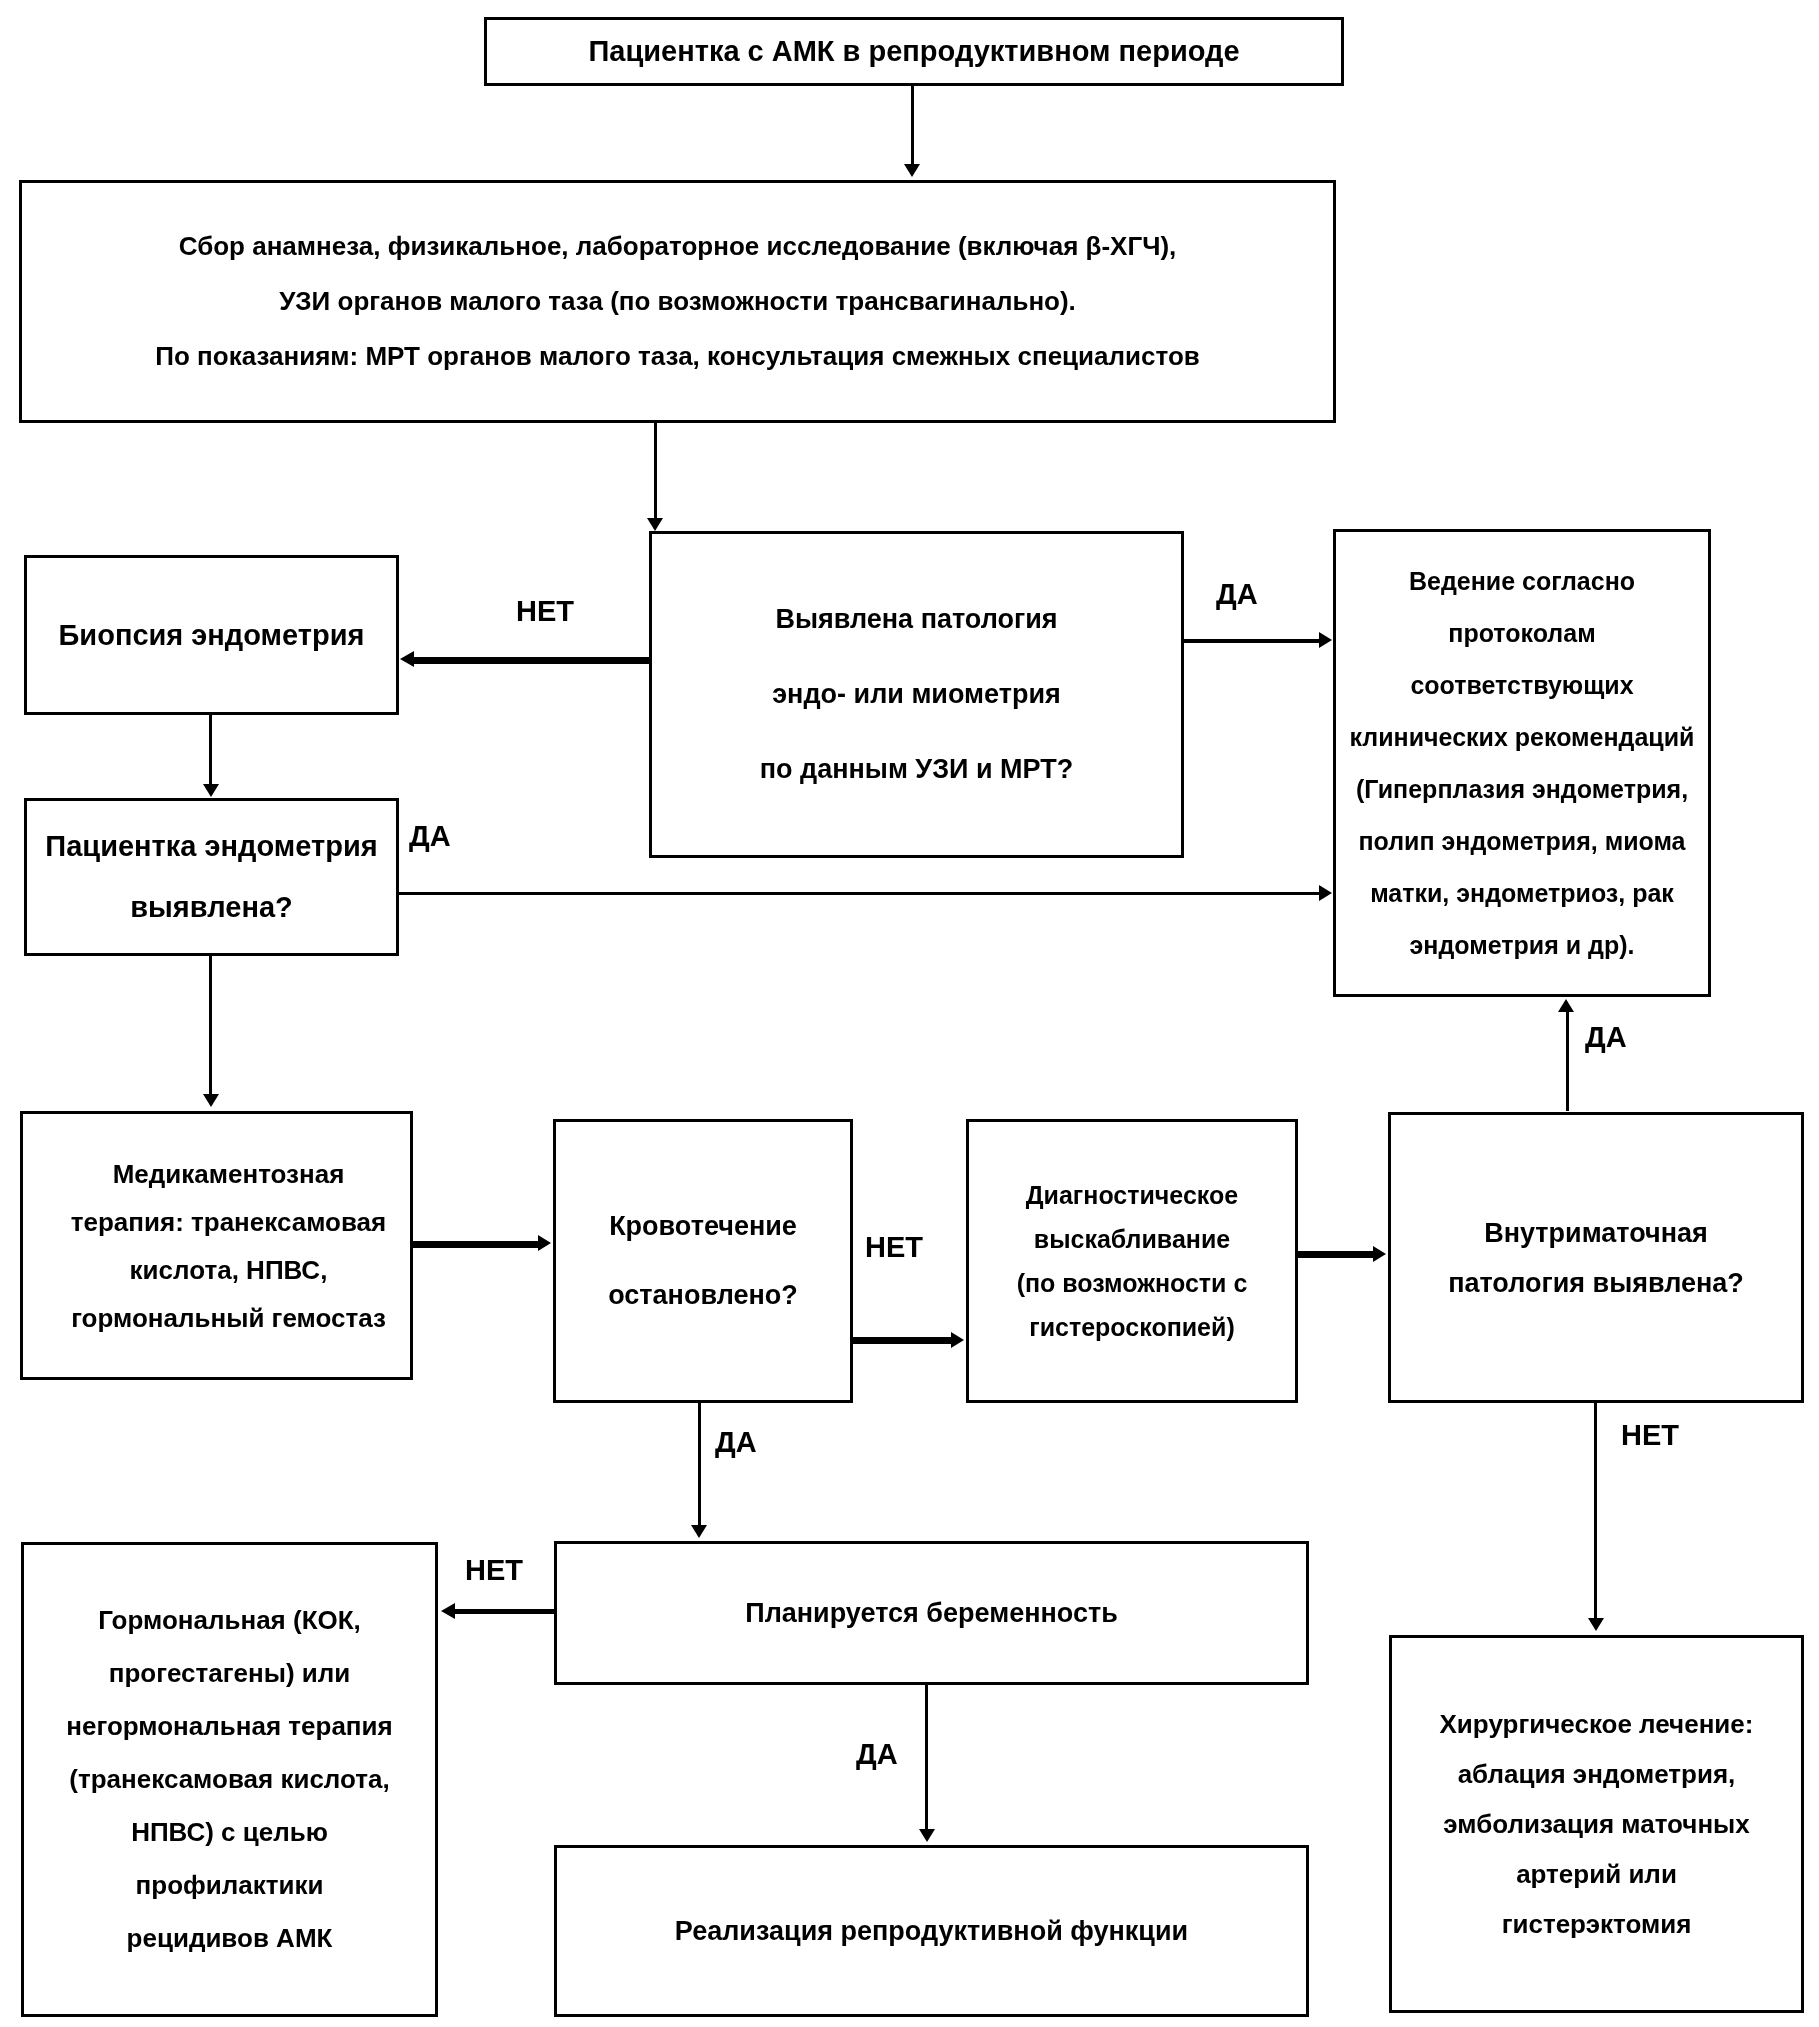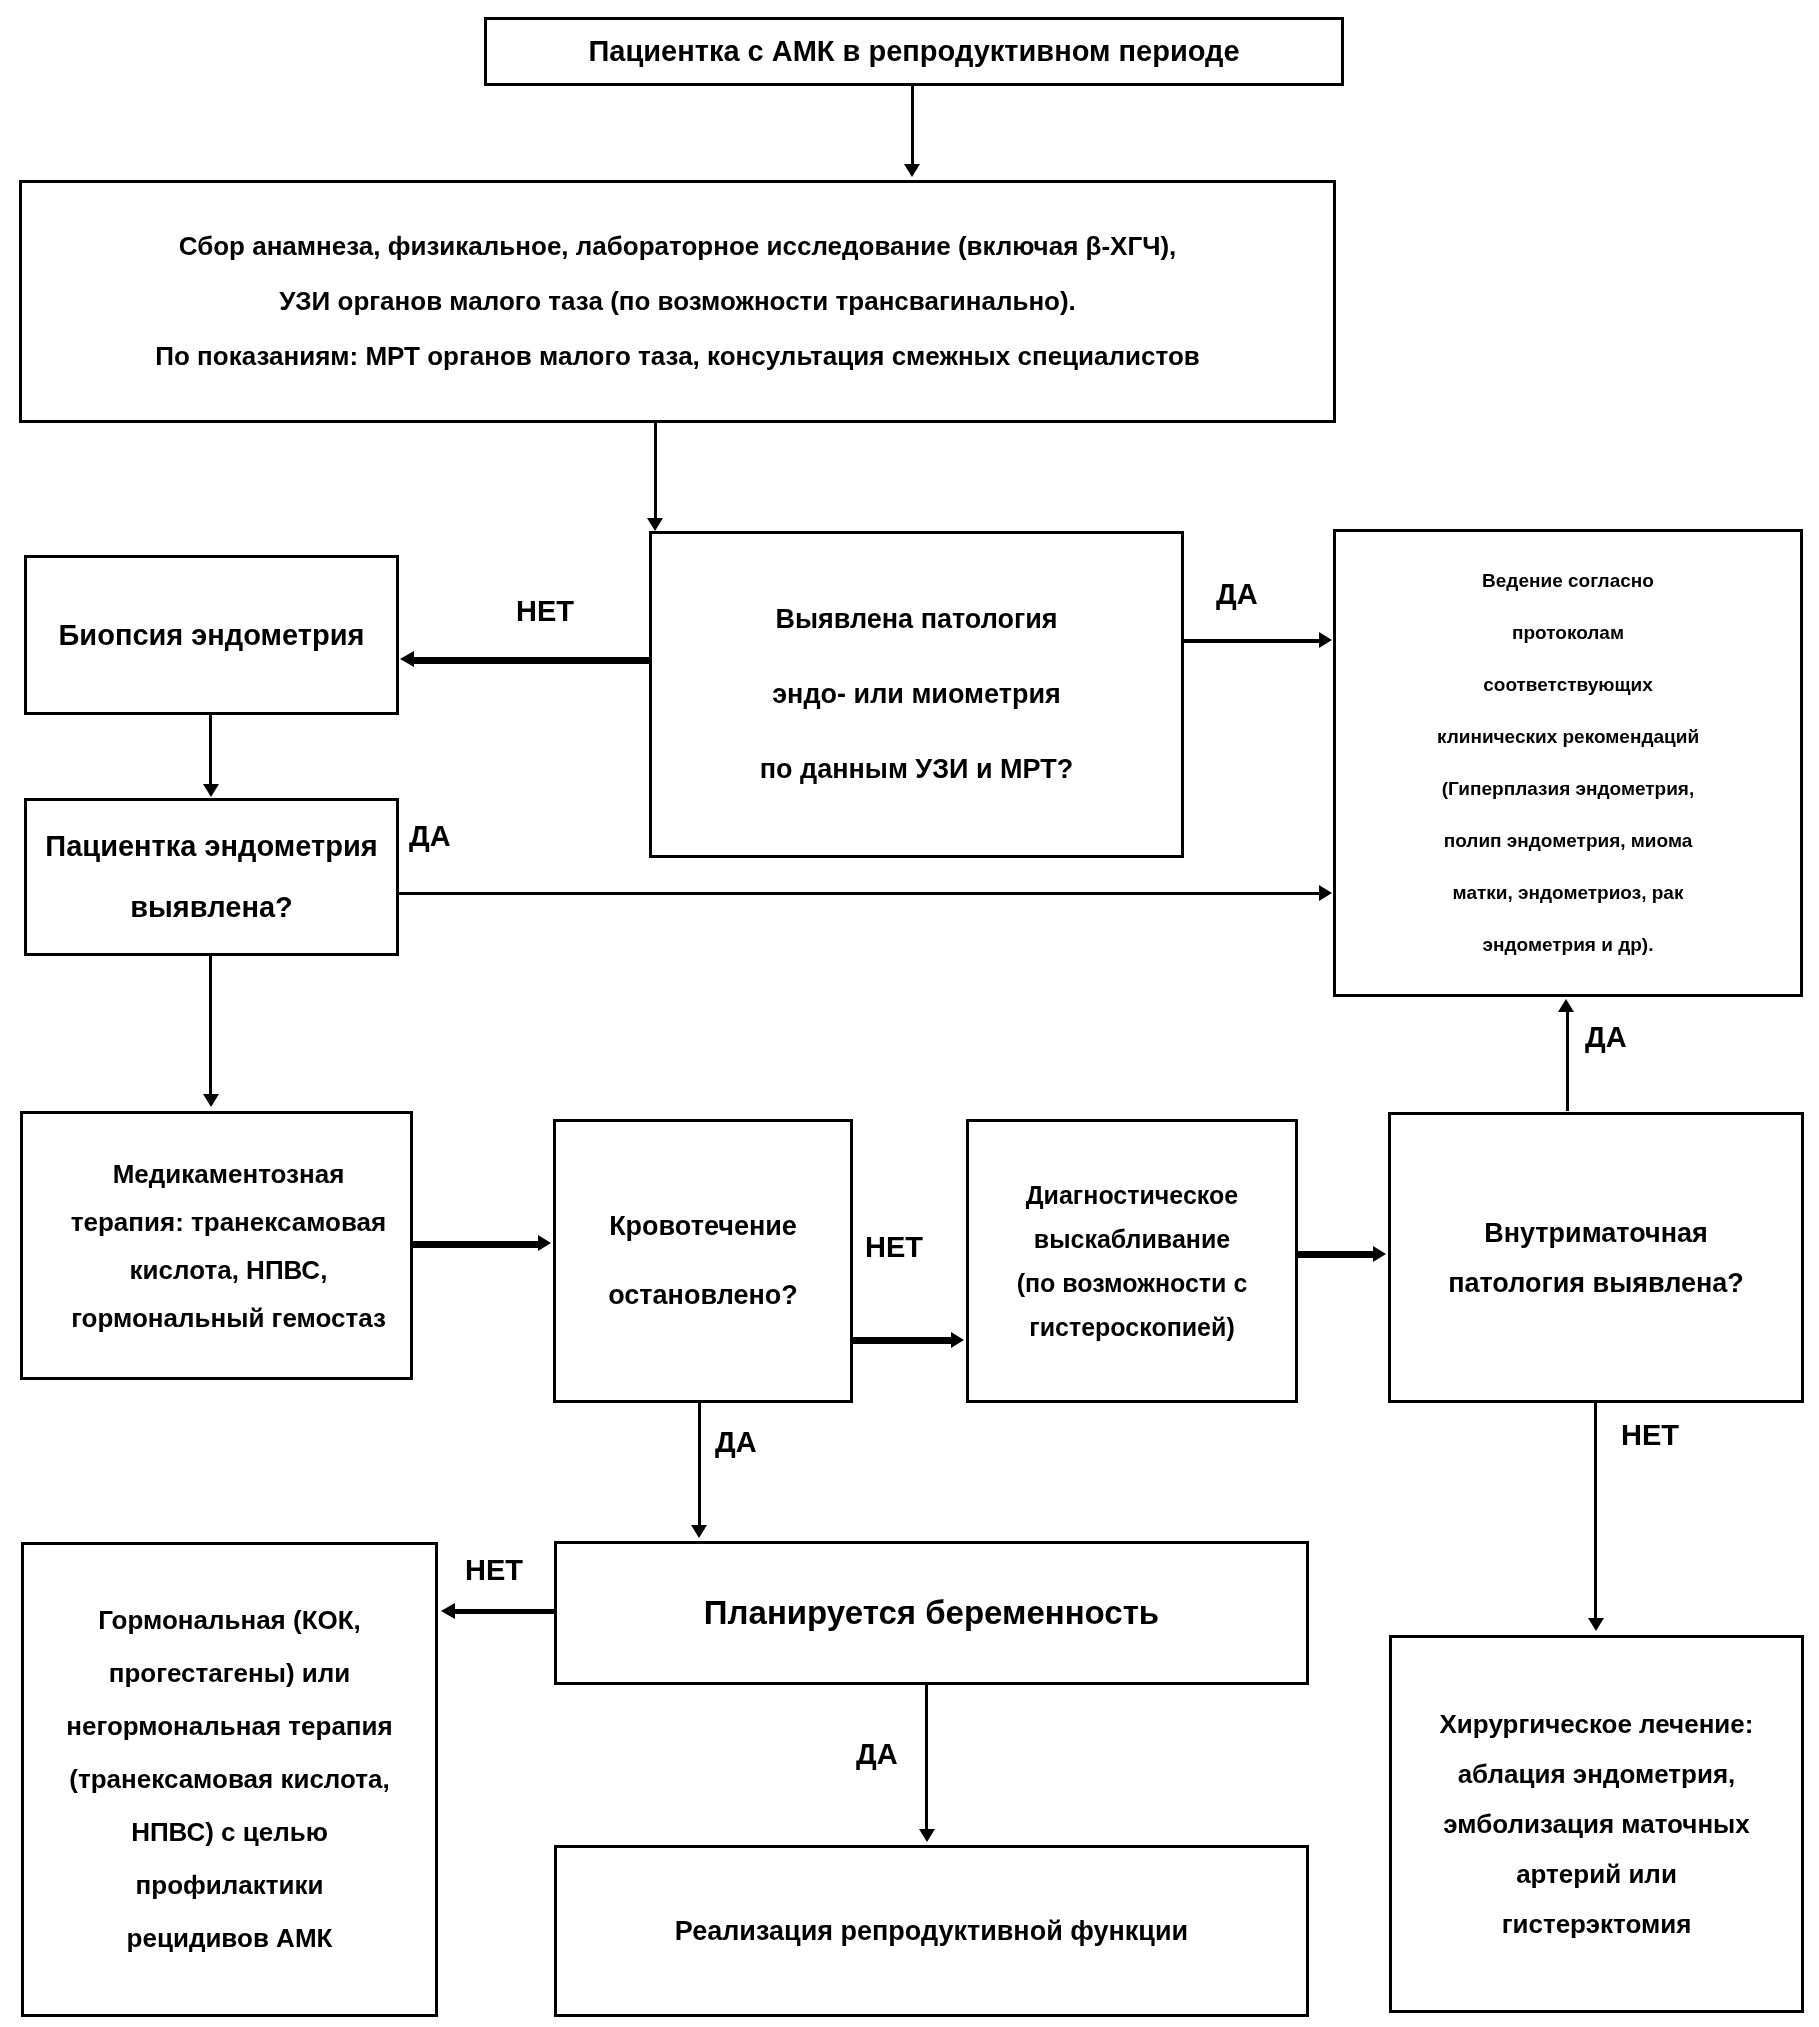--- a/index.html
+++ b/index.html
@@ -52,21 +52,21 @@
 
   <div class="box" style="left:649px;top:531px;width:535px;height:327px;font-size:27px;line-height:75px;">Выявлена патология
 эндо- или миометрия
 по данным УЗИ и МРТ?</div>
 
   <div class="box" style="left:24px;top:555px;width:375px;height:160px;font-size:29px;">Биопсия эндометрия</div>
 
   <div class="box" style="left:24px;top:798px;width:375px;height:158px;font-size:29px;line-height:61px;">Пациентка эндометрия
 выявлена?</div>
 
-  <div class="box" style="left:1333px;top:529px;width:470px;height:468px;font-size:19px;line-height:52px;">Ведение согласно
+  <div class="box" style="left:1333px;top:529px;width:378px;height:468px;font-size:25px;line-height:52px;">Ведение согласно
 протоколам
 соответствующих
 клинических рекомендаций
 (Гиперплазия эндометрия,
 полип эндометрия, миома
 матки, эндометриоз, рак
 эндометрия и др).</div>
 
   <div class="box" style="left:20px;top:1111px;width:393px;height:269px;font-size:26px;line-height:48px;padding-left:24px;">Медикаментозная
 терапия: транексамовая
@@ -77,21 +77,21 @@
 остановлено?</div>
 
   <div class="box" style="left:966px;top:1119px;width:332px;height:284px;font-size:25px;line-height:44px;">Диагностическое
 выскабливание
 (по возможности с
 гистероскопией)</div>
 
   <div class="box" style="left:1388px;top:1112px;width:416px;height:291px;font-size:27px;line-height:50px;">Внутриматочная
 патология выявлена?</div>
 
-  <div class="box" style="left:554px;top:1541px;width:755px;height:144px;font-size:33px;">Планируется беременность</div>
+  <div class="box" style="left:554px;top:1541px;width:755px;height:144px;font-size:27px;">Планируется беременность</div>
 
   <div class="box" style="left:21px;top:1542px;width:417px;height:475px;font-size:26px;line-height:53px;">Гормональная (КОК,
 прогестагены) или
 негормональная терапия
 (транексамовая кислота,
 НПВС) с целью
 профилактики
 рецидивов АМК</div>
 
   <div class="box" style="left:554px;top:1845px;width:755px;height:172px;font-size:27px;">Реализация репродуктивной функции</div>

